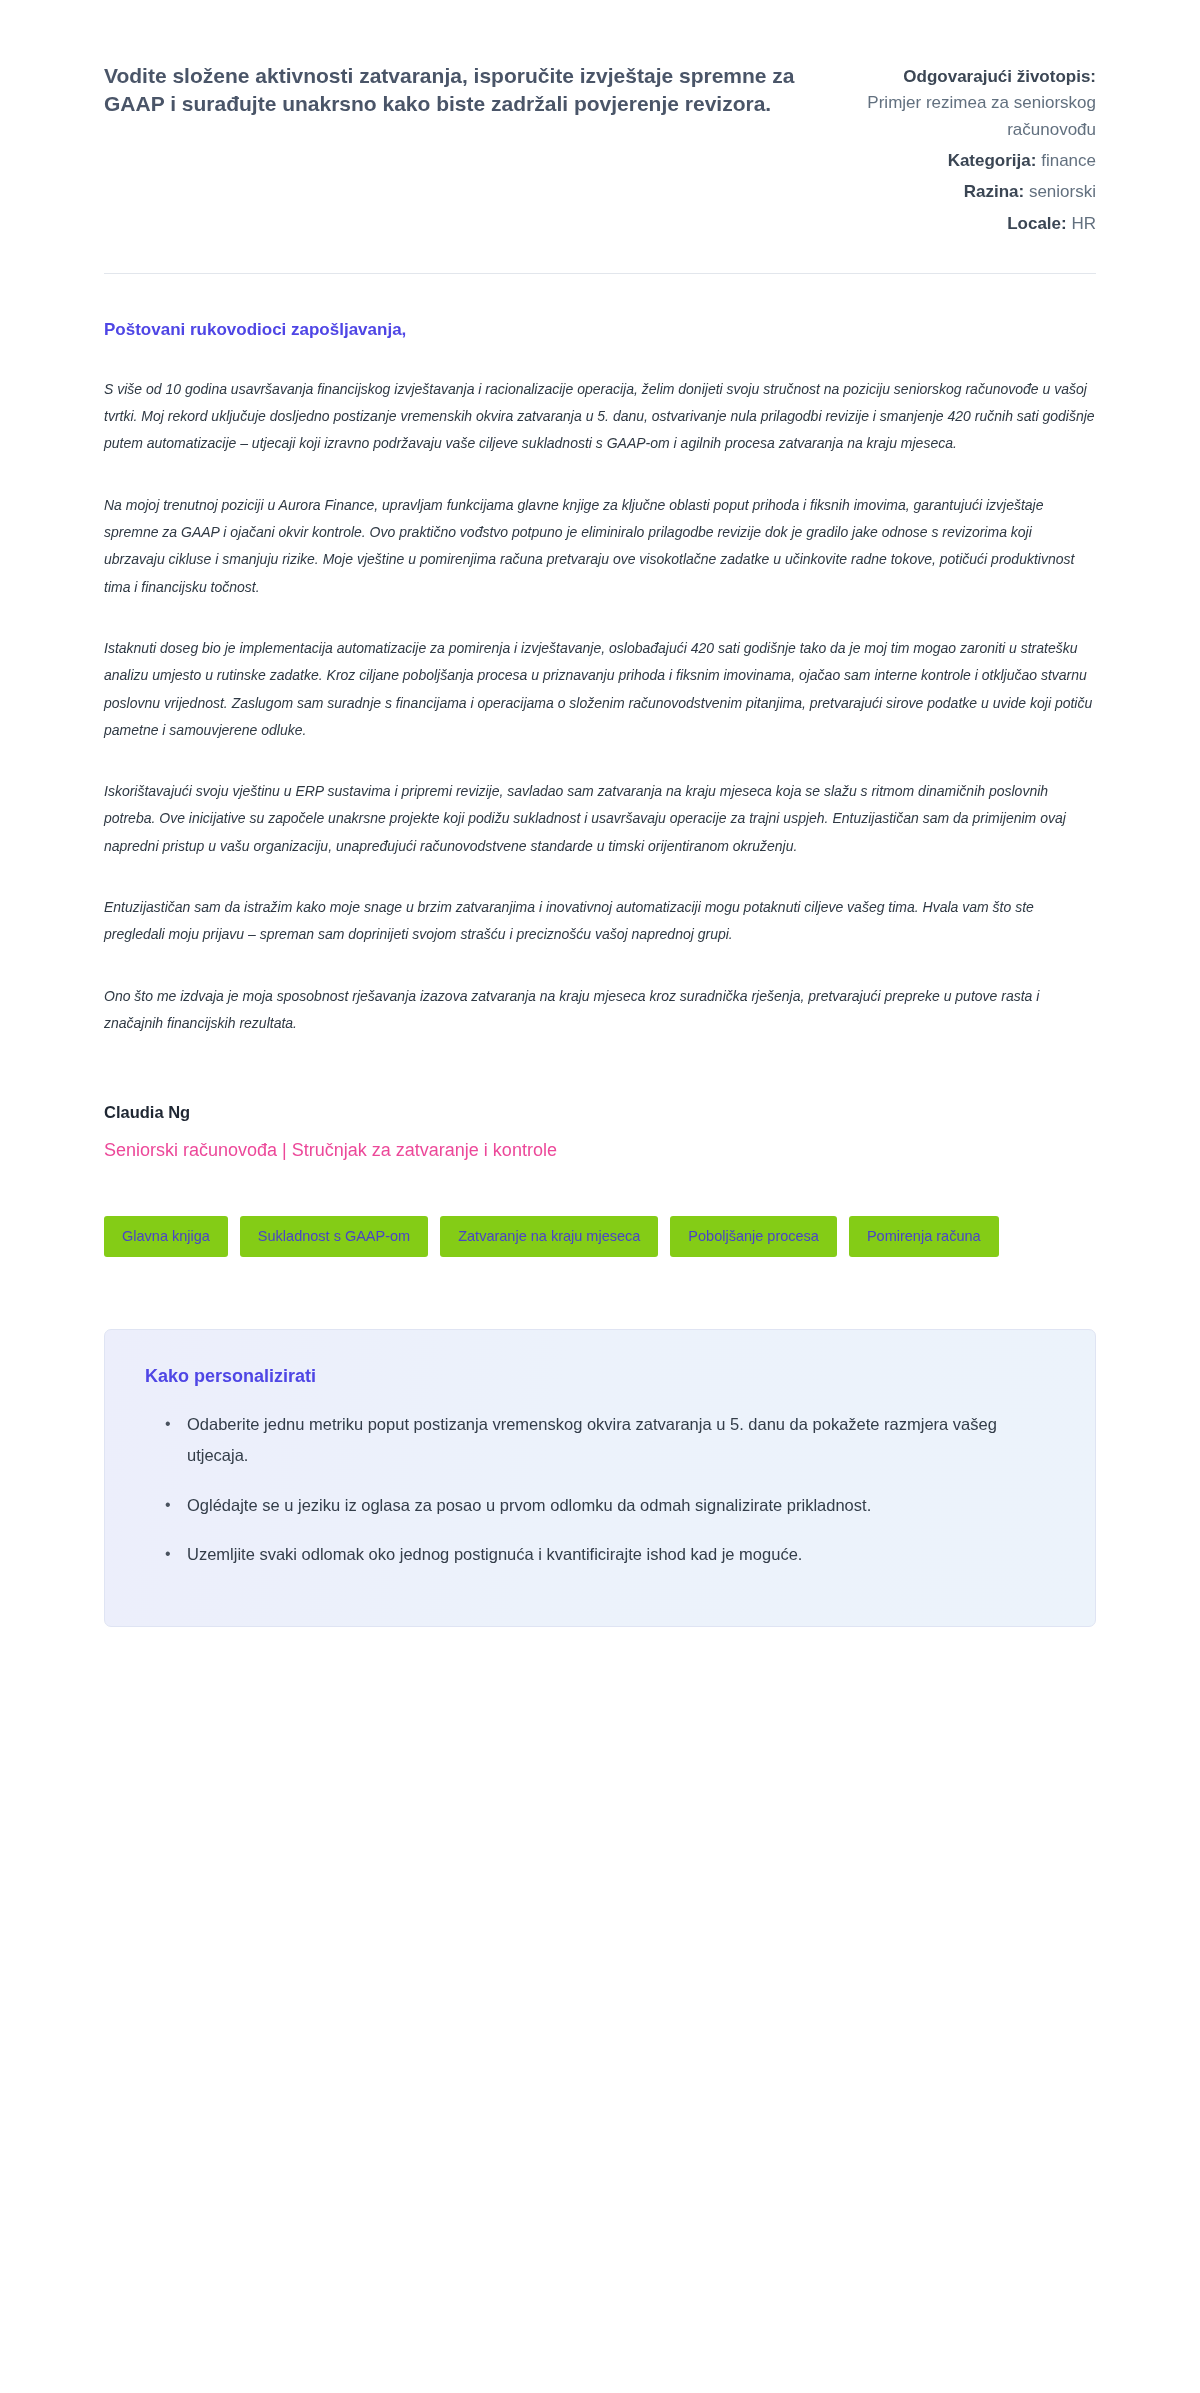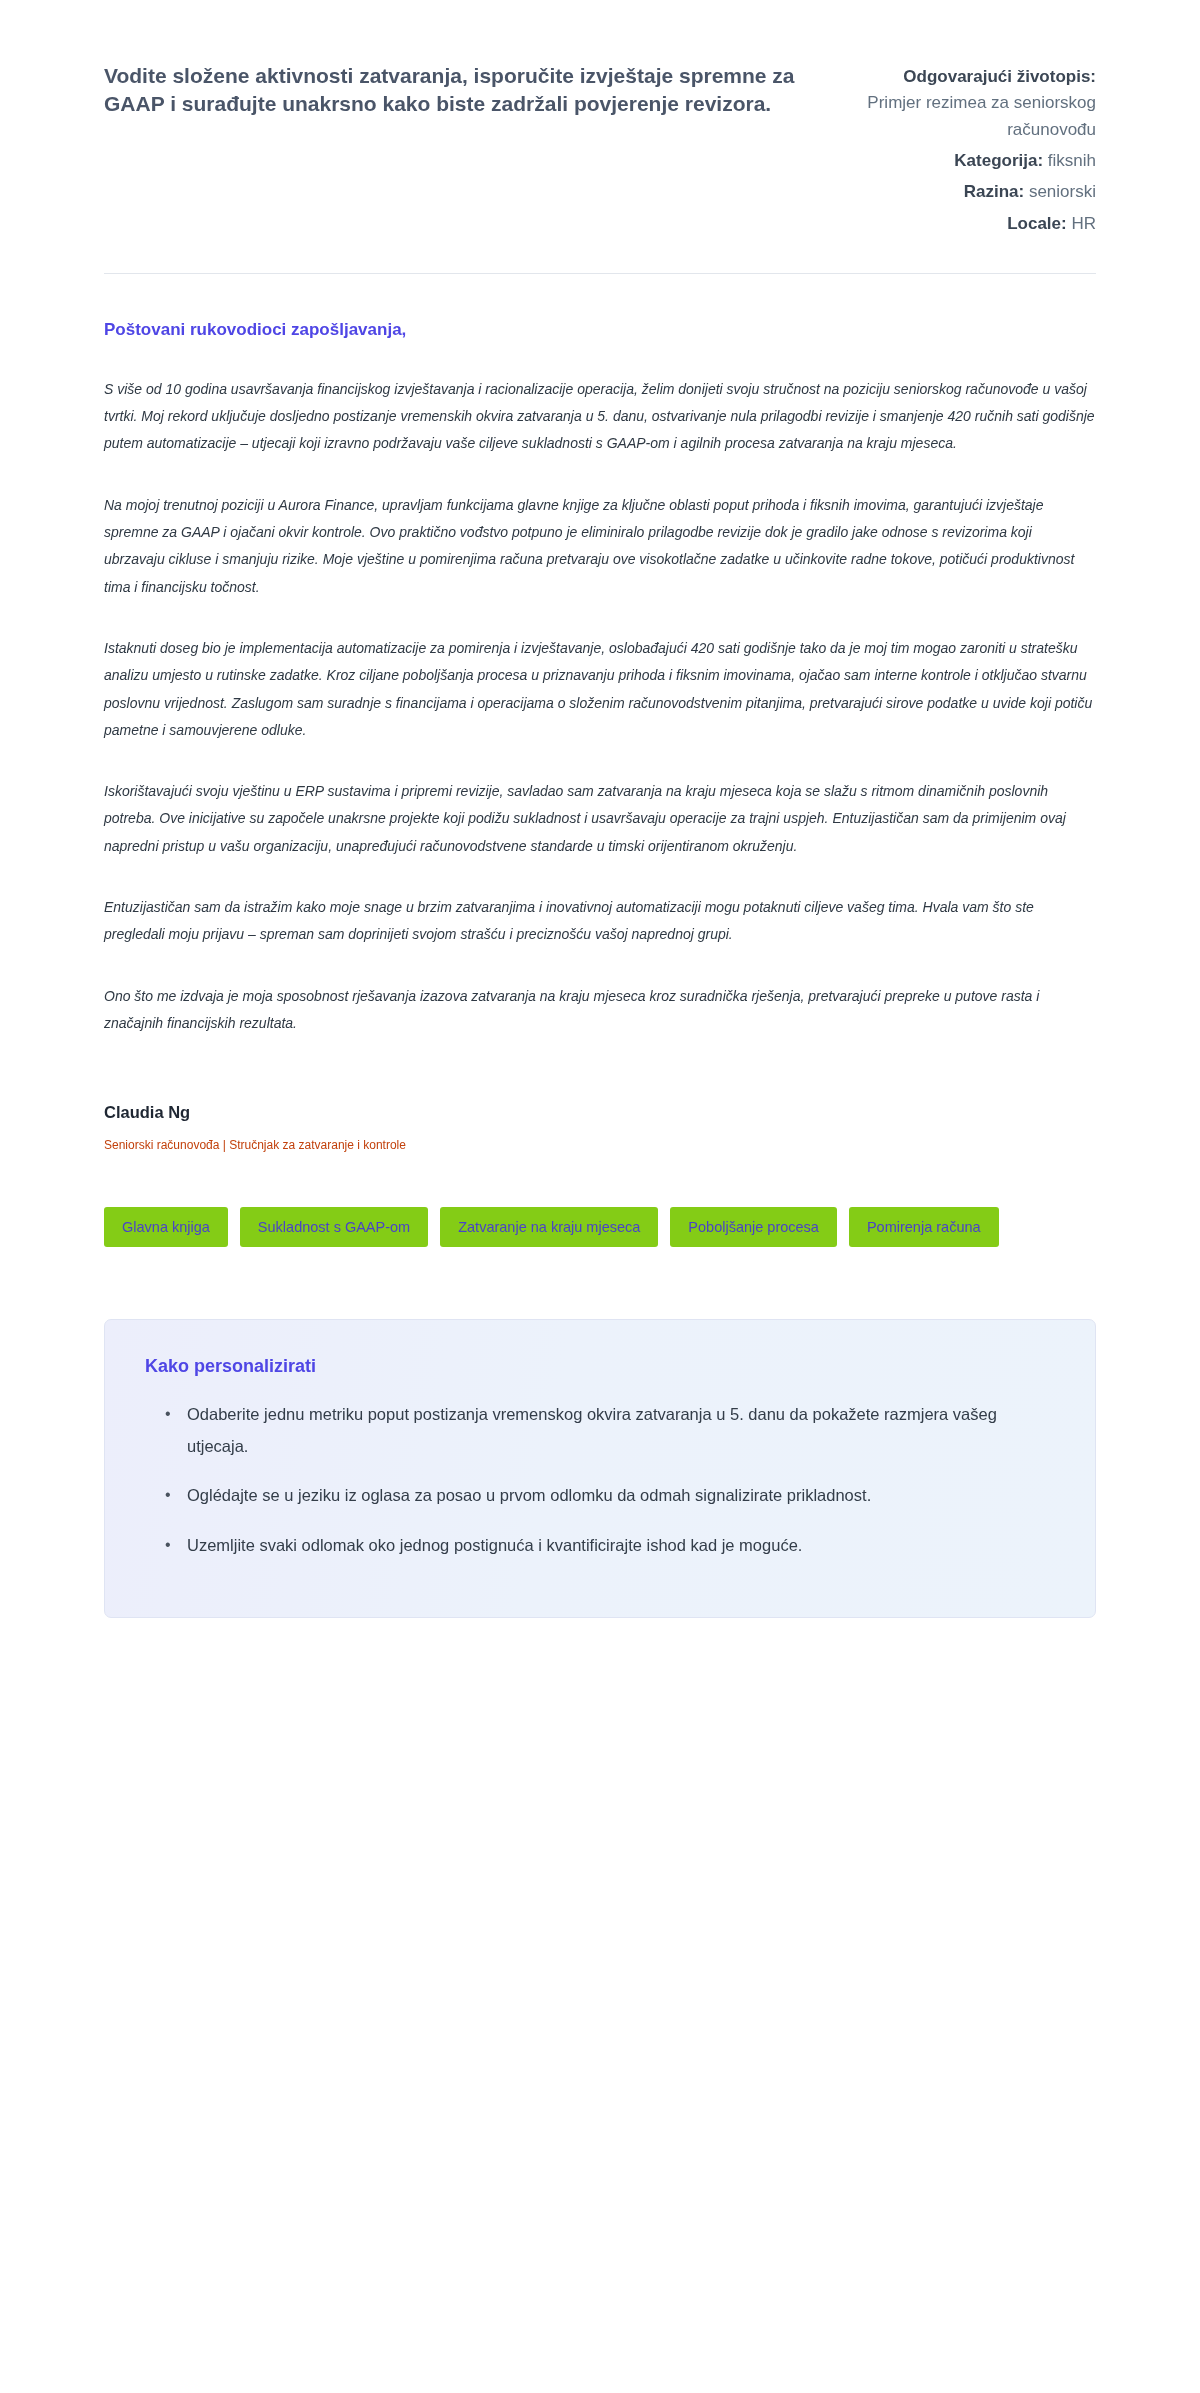--- a/index.html
+++ b/index.html
@@ -101,22 +101,22 @@
   }
   .sig-name {
     margin: 0;
     font-size: 16.5px;
     font-weight: bold;
     color: #1f2733;
     line-height: 1.6;
   }
   .sig-role {
     margin: 10px 0 0 0;
-    font-size: 12px;
-    color: #c2410c;
+    font-size: 18px;
+    color: #ec4899;
     line-height: 1.6;
   }
 
   
   .tags {
     margin-top: 52px;
     display: flex;
     flex-wrap: wrap;
     gap: 10px 12px;
     max-width: 900px;
@@ -182,21 +182,21 @@
       <p class="doc-subtitle">Vodite složene aktivnosti zatvaranja, isporučite izvještaje spremne za GAAP i surađujte unakrsno kako biste zadržali povjerenje revizora.</p>
     </div>
 
     <div class="header-meta">
       <div class="meta-row">
         <span class="meta-key">Odgovarajući životopis:</span>
         <span class="meta-val">Primjer rezimea za seniorskog računovođu</span>
       </div>
       <div class="meta-row">
         <span class="meta-key">Kategorija:</span>
-        <span class="meta-val">fiksnih</span>
+        <span class="meta-val">finance</span>
       </div>
       <div class="meta-row">
         <span class="meta-key">Razina:</span>
         <span class="meta-val">seniorski</span>
       </div>
       <div class="meta-row">
         <span class="meta-key">Locale:</span>
         <span class="meta-val">HR</span>
       </div>
     </div>

